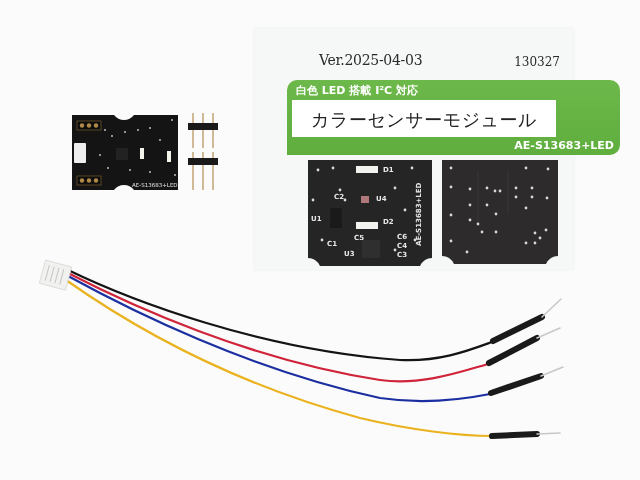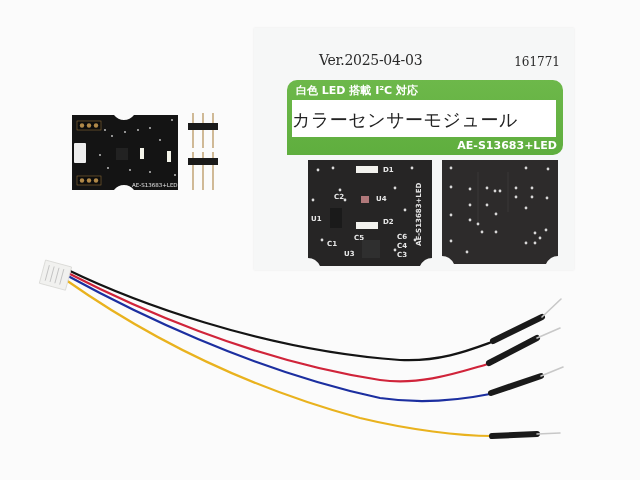--- a/index.html
+++ b/index.html
@@ -2,34 +2,34 @@
 <html><head>
 <meta charset="utf-8">
 <style>
   html, body { margin: 0; padding: 0; background: #ffffff; }
   body { width: 640px; height: 480px; overflow: hidden; position: relative; font-family: "DejaVu Sans", sans-serif; }
   .scene { position: absolute; left: 0; top: 0; width: 640px; height: 480px; background: #fbfbfb; }
   .bg-svg { position: absolute; left: 0; top: 0; width: 640px; height: 480px; }
   .card { position: absolute; left: 254px; top: 28px; width: 320px; height: 242px; background: #f6f7f7; box-shadow: 0 0 2px rgba(0,0,0,0.08); }
   .version { position: absolute; left: 36px; top: 24px; font-family: "DejaVu Serif", serif; font-size: 14px; color: #2a2a2a; letter-spacing: -0.3px; margin-left: 29px; }
   .serial { position: absolute; right: 14px; top: 27px; font-family: "DejaVu Serif", serif; font-size: 12px; color: #2a2a2a; }
-  .frame { position: absolute; left: 33px; top: 52px; width: 276px; height: 75px; background: linear-gradient(180deg, #6db84a 0%, #5fae3e 100%); border-radius: 10px 10px 10px 0; }
+  .frame { position: absolute; left: 33px; top: 52px; width: 333px; height: 75px; background: linear-gradient(180deg, #6db84a 0%, #5fae3e 100%); border-radius: 10px 10px 10px 0; }
   .frame-inner { position: absolute; left: 5px; top: 20px; width: 264px; height: 37px; background: #ffffff; }
   .tag-top { position: absolute; left: 9px; top: 3px; font-size: 11px; font-weight: bold; color: #ffffff; white-space: nowrap; }
-  .product-name { position: absolute; left: 0; width: 264px; top: 8px; font-size: 18px; color: #222; letter-spacing: 0.5px; }
+  .product-name { position: absolute; left: 0; width: 264px; top: 8px; text-align: center; font-size: 18px; color: #222; letter-spacing: 0.5px; }
   .tag-bottom { position: absolute; right: 6px; bottom: 3px; font-size: 11px; font-weight: bold; color: #ffffff; }
 </style>
 </head>
 <body>
 
 <div class="scene">
 
   <div class="card">
     <div class="version">Ver.2025-04-03</div>
-    <div class="serial">161771</div>
+    <div class="serial">130327</div>
     <div class="frame">
       <div class="tag-top">白色 LED 搭載 I²C 対応</div>
       <div class="frame-inner">
         <div class="product-name">カラーセンサーモジュール</div>
       </div>
       <div class="tag-bottom">AE-S13683+LED</div>
     </div>
   </div>
 
   <svg class="bg-svg" viewBox="0 0 640 480" xmlns="http://www.w3.org/2000/svg">

